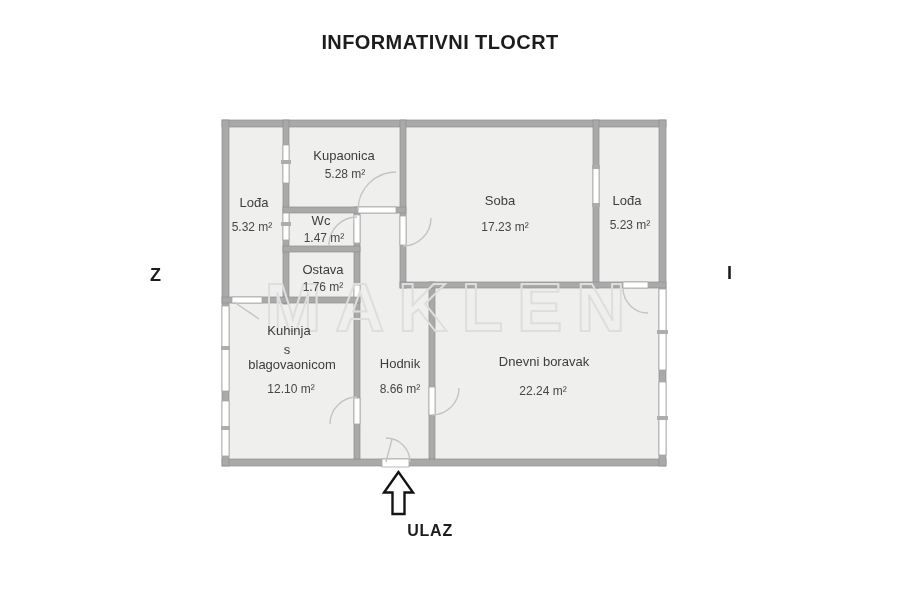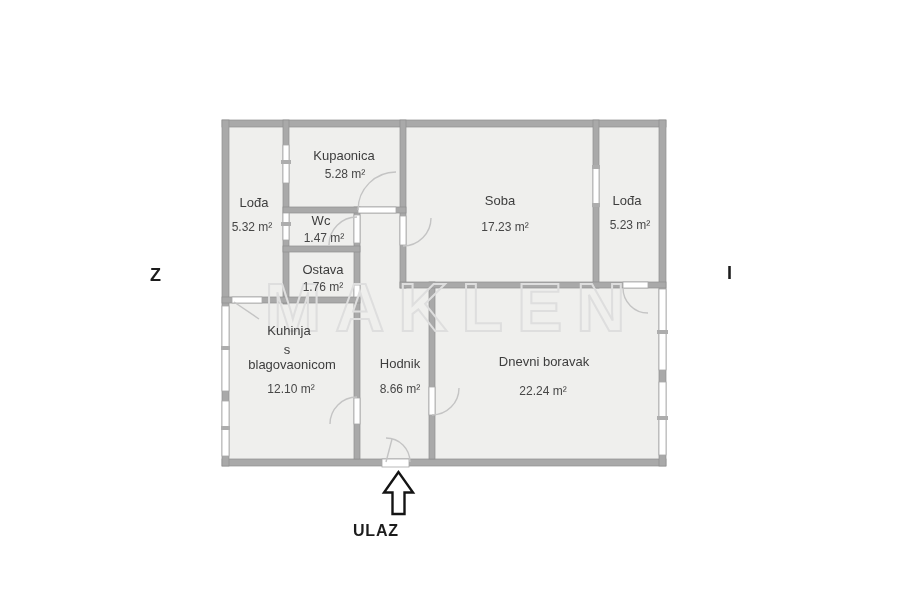--- a/index.html
+++ b/index.html
@@ -10,33 +10,34 @@
   .title{
     position:absolute;left:240px;top:31px;width:400px;text-align:center;
     font-size:20px;font-weight:bold;color:#1c1c1c;letter-spacing:0.4px;
   }
   .compass{
     position:absolute;font-size:18px;font-weight:bold;color:#1c1c1c;
   }
   .compass.west{left:150px;top:265px;}
   .compass.east{left:727px;top:263px;}
   .ulaz{
-    position:absolute;left:353px;top:522px;width:100px;text-align:left;
+    position:absolute;left:353px;top:522px;width:100px;text-align:right;
     font-size:16px;font-weight:bold;color:#1c1c1c;letter-spacing:0.8px;
   }
   svg text{font-family:"Liberation Sans", sans-serif;}
   .room-name{font-size:13px;fill:#3d3d3d;}
   .room-area{font-size:12px;fill:#474747;}
   .wm{font-size:68px;font-weight:bold;letter-spacing:14px;fill:none;stroke:#dedede;stroke-width:2px;}
 </style>
 </head>
 <body>
 
 <div id="stage">
 
+  <div class="title">INFORMATIVNI TLOCRT</div>
   <div class="compass west">Z</div>
   <div class="compass east">I</div>
   <div class="ulaz">ULAZ</div>
 
   <svg width="919" height="609" viewBox="0 0 919 609">
 
     <rect x="229" y="127" width="430" height="332" fill="#efefed"></rect>
 
     <g fill="#a9a9a9" stroke="#8f8f8f" stroke-width="0.7">
 

